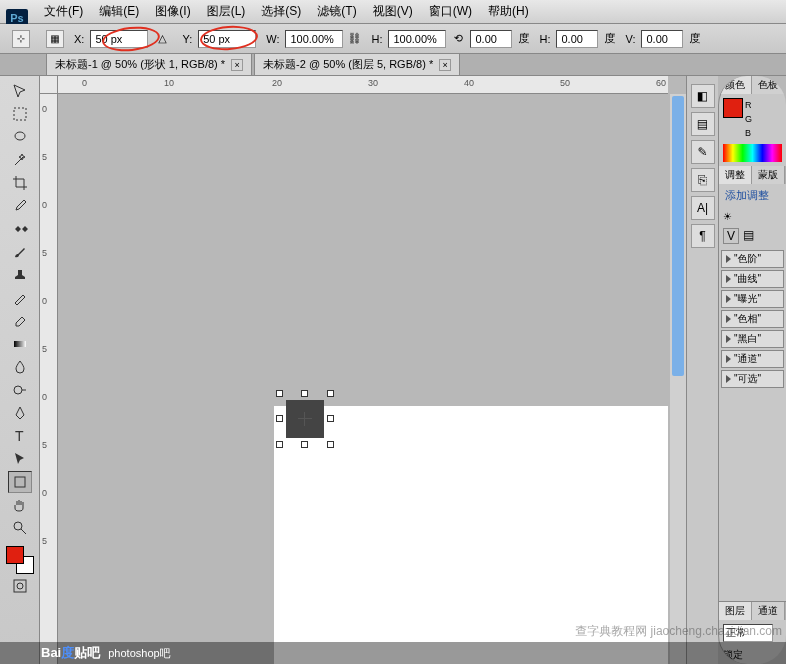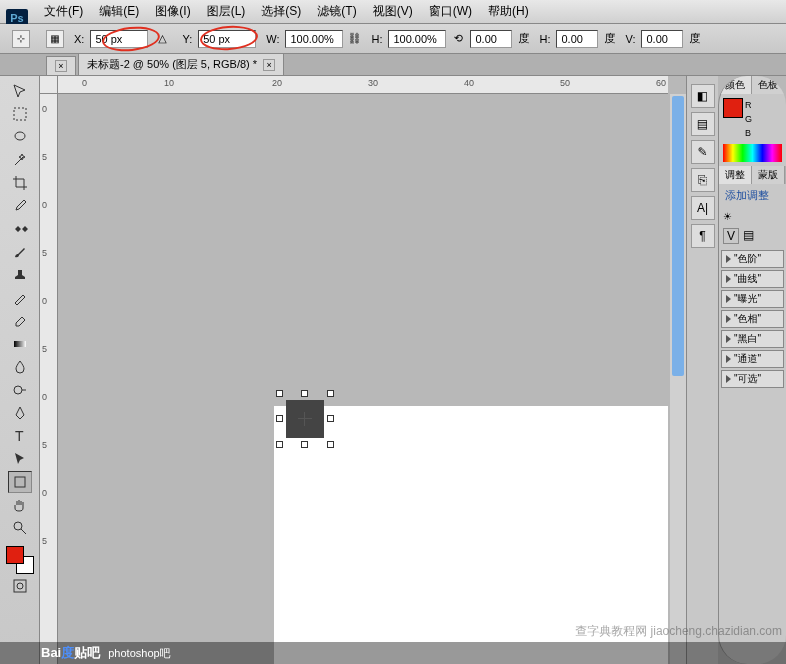--- a/index.html
+++ b/index.html
@@ -113,20 +113,21 @@
   <span class="opt-lbl">V:</span>
   <input class="opt-input" style="width: 42px;" value="0.00">
   <span class="opt-deg">度</span>
 
   <div class="circle-mark" style="left:102px;top:3px;width:58px;height:24px;transform:rotate(-6deg)"></div>
   <div class="circle-mark" style="left:200px;top:2px;width:58px;height:24px;transform:rotate(-4deg)"></div>
 </div>
 
 <div class="tabbar">
   <div class="doc-tab">
+    <span>未标题-1 @ 50% (形状 1, RGB/8) *</span>
     <span class="tab-close">×</span>
   </div>
   <div class="doc-tab">
     <span>未标题-2 @ 50% (图层 5, RGB/8) *</span>
     <span class="tab-close">×</span>
   </div>
 </div>
 
 <div class="workspace">
 
@@ -360,20 +361,30 @@
           </div>
         <div class="preset-btn">
             <span class="tri"></span>
             <span>"通道"</span>
           </div>
         <div class="preset-btn">
             <span class="tri"></span>
             <span>"可选"</span>
           </div>
       </div>
+      <div class="layers">
+        <div class="panel-tabs">
+          <div class="panel-tab active">图层</div>
+          <div class="panel-tab">通道</div>
+        </div>
+        <div style="display:flex;align-items:center;gap:2px;padding:2px">
+          <div class="layer-mode">正常</div>
+        </div>
+        <div style="padding:2px 4px;font-size:10px">锁定</div>
+      </div>
     </div>
   </div>
 
 </div>
 
 <div class="wm-br">查字典教程网 jiaocheng.chazidian.com</div>
 
 <div class="bottombar">
   <span class="baidu"><span>Bai</span><span style="color:#4e8ef7">度</span><span>贴吧</span></span>
   <span>photoshop吧</span>

